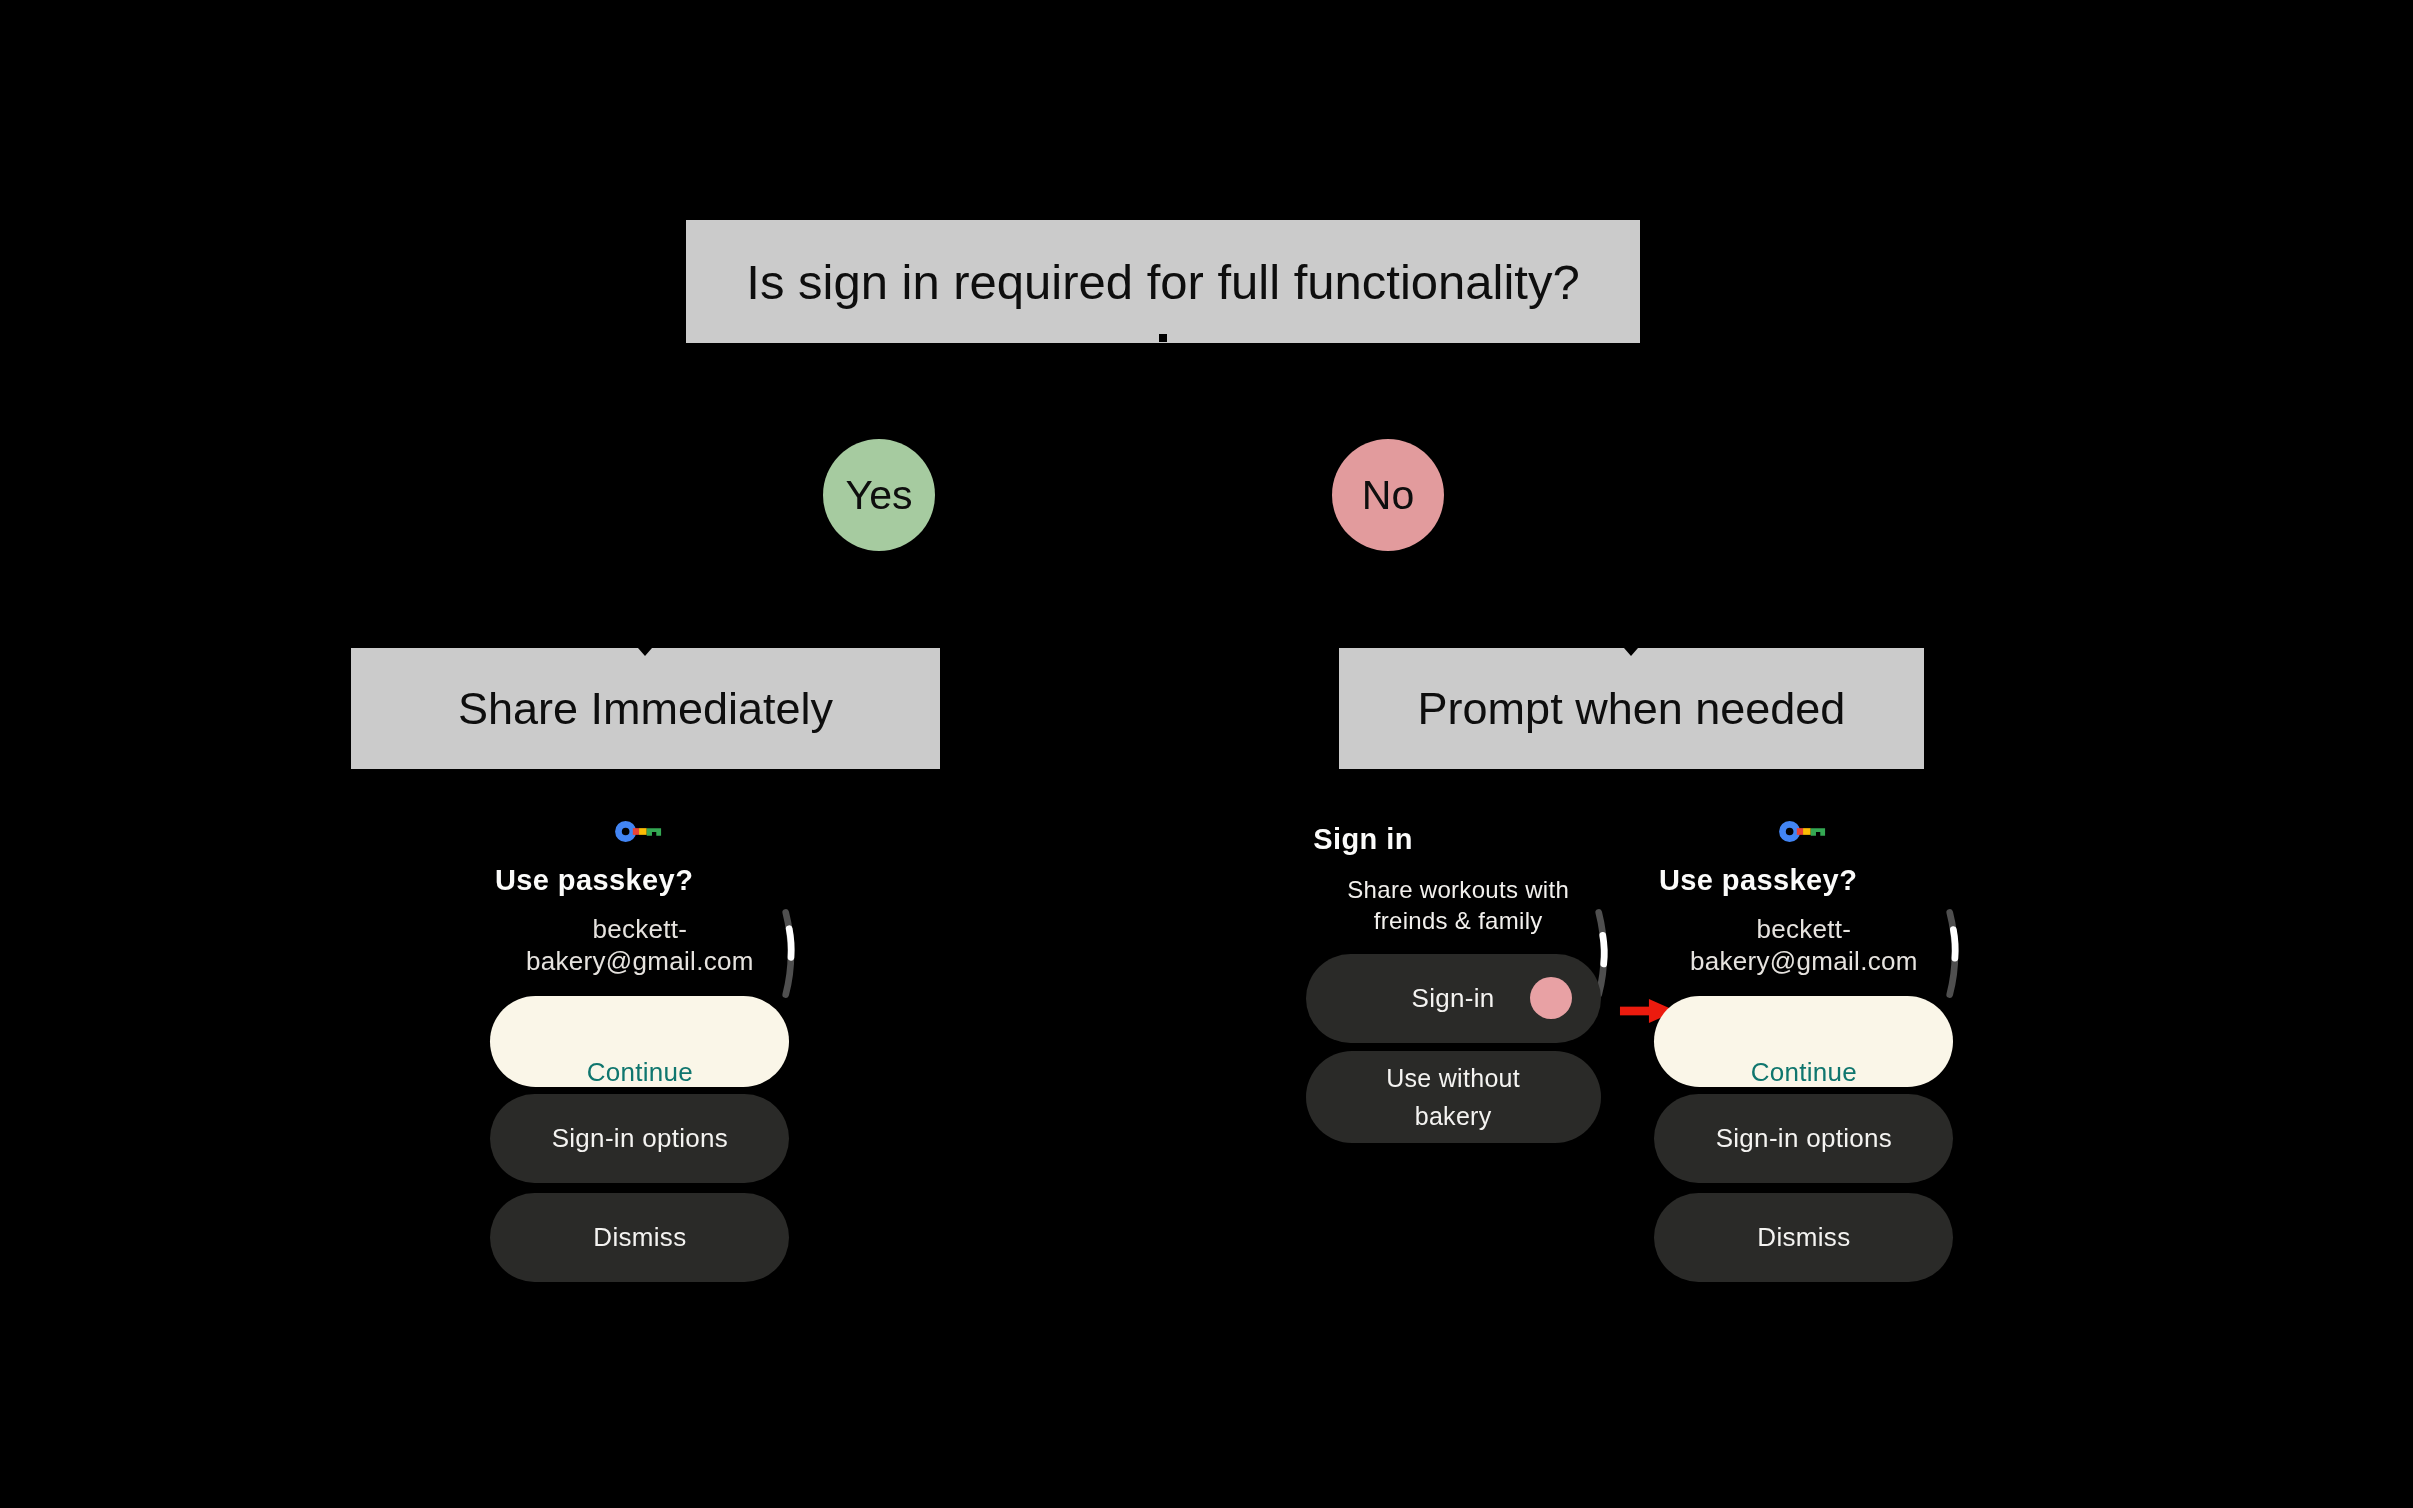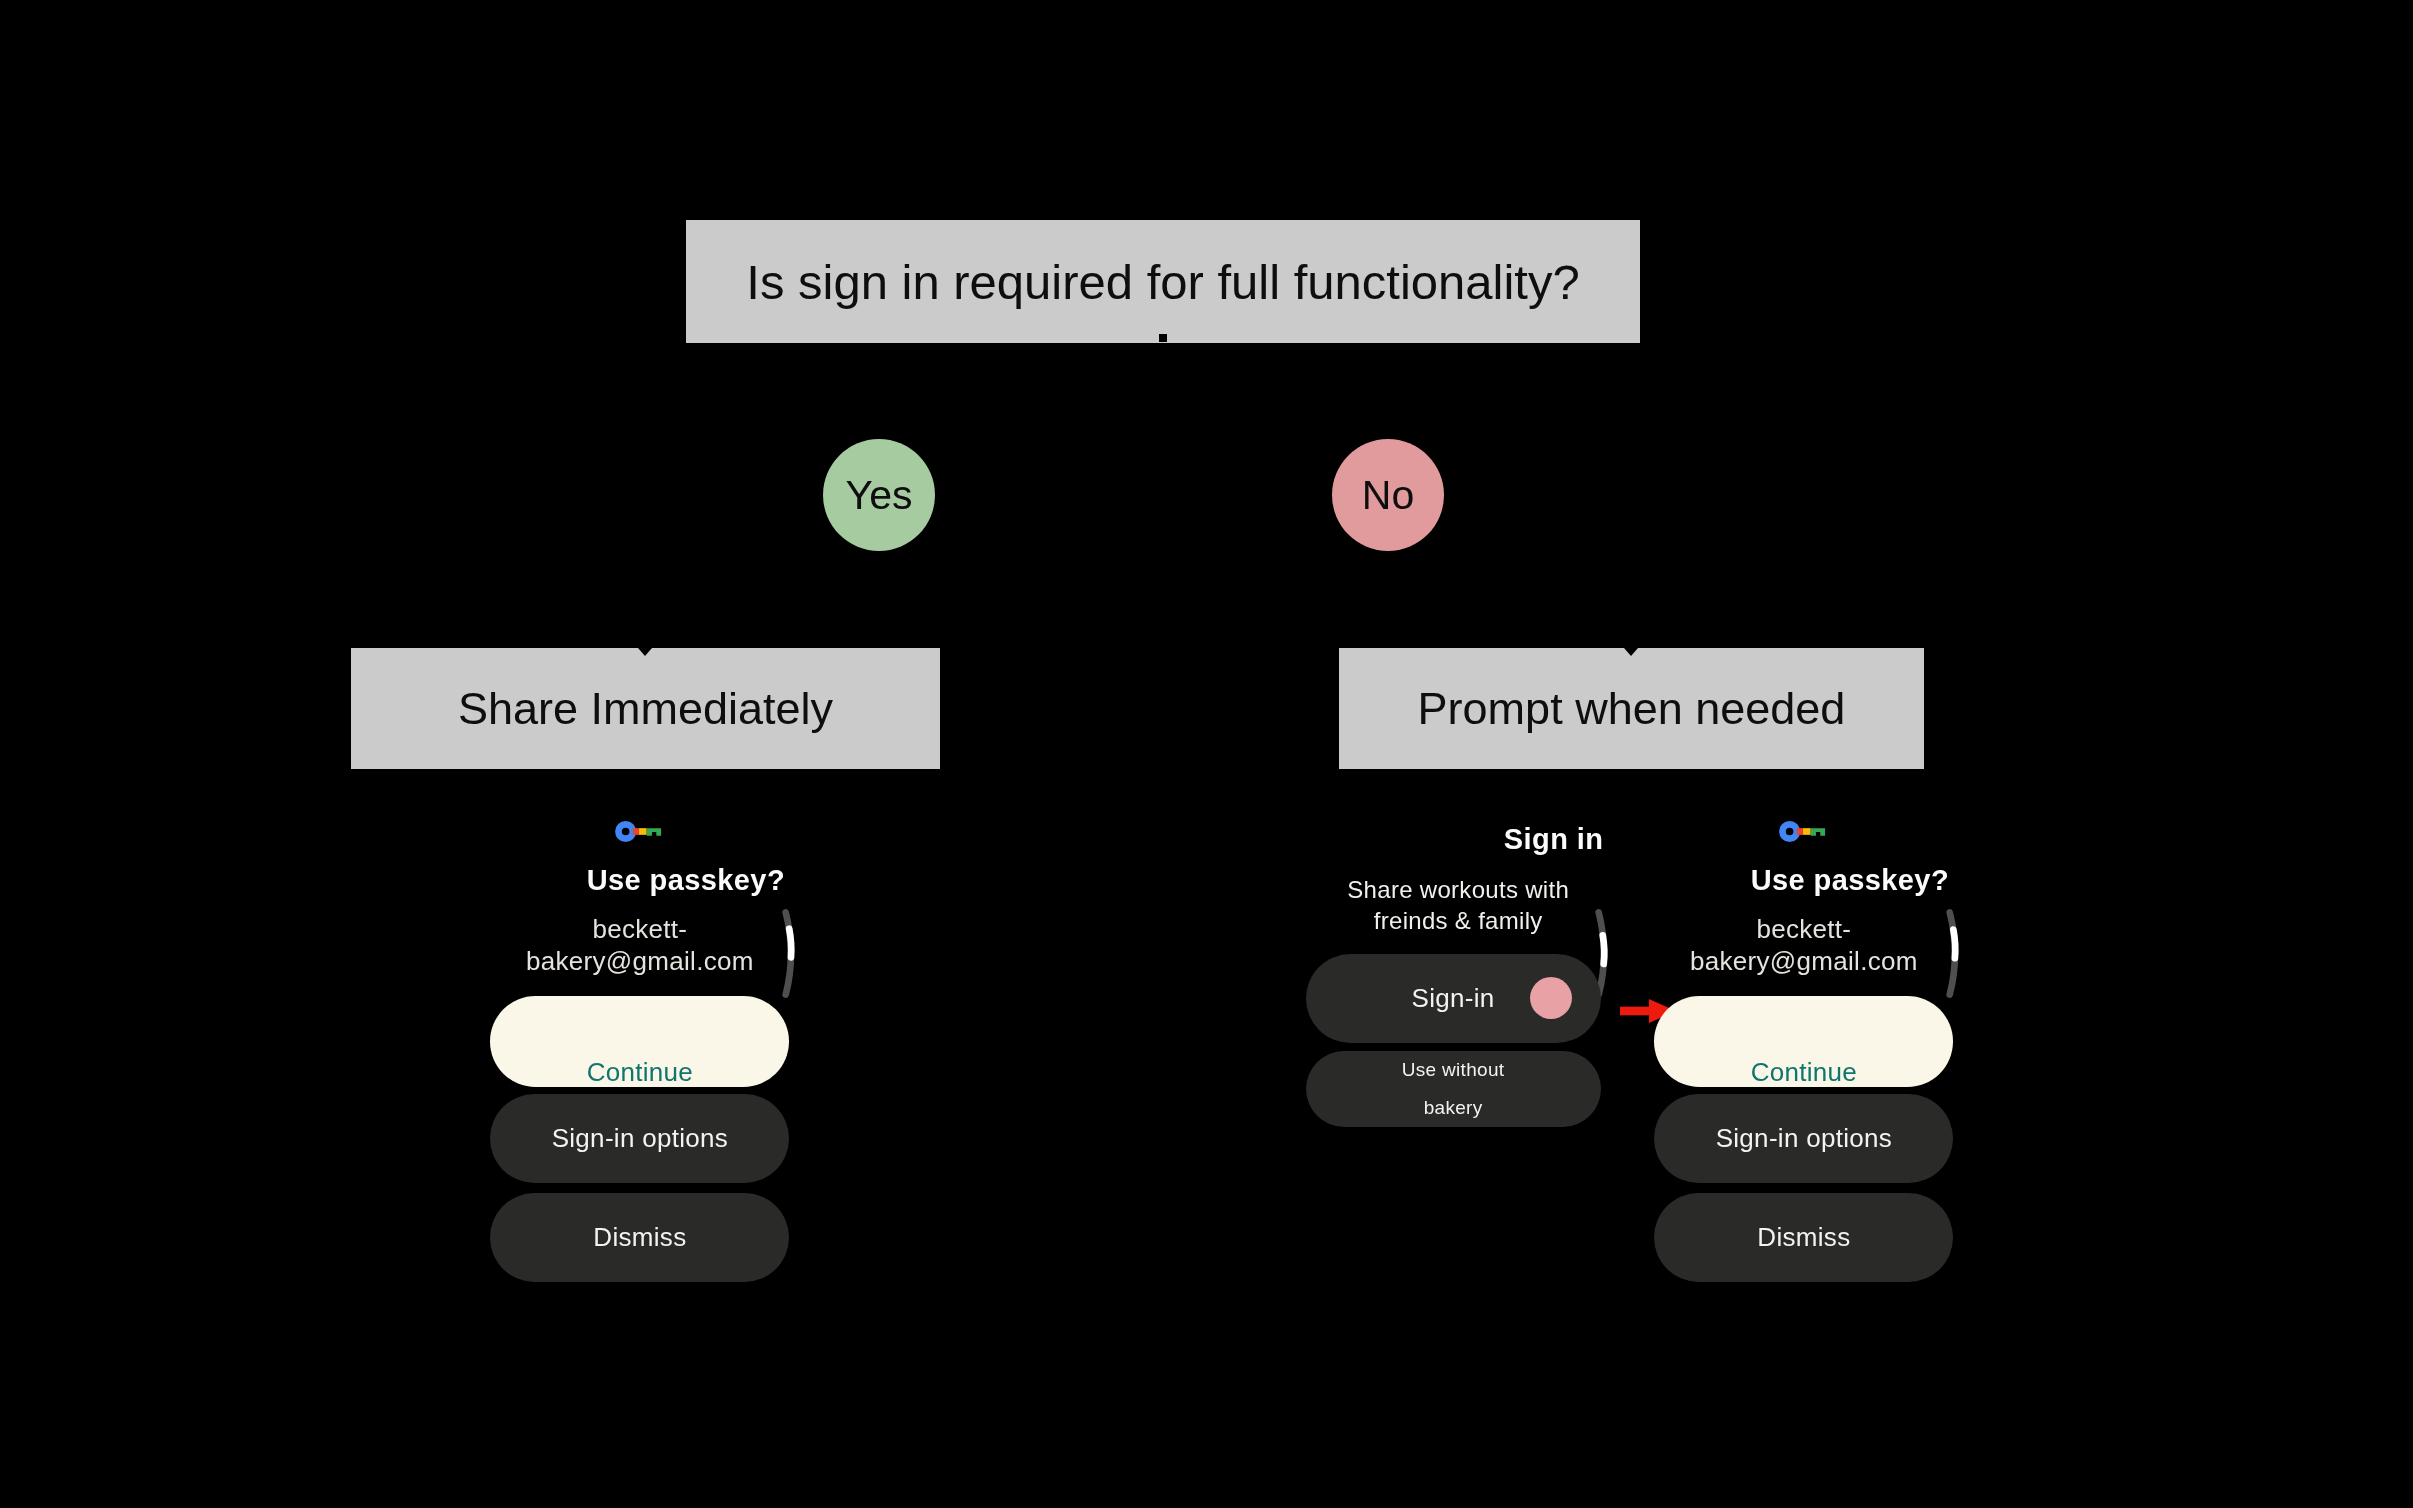--- a/index.html
+++ b/index.html
@@ -44,21 +44,21 @@
 
   
   .watch-screen{position:absolute;}
   #screen-passkey-left{left:473px;top:816px;width:334px;height:473px;}
   #screen-signin-middle{left:1294px;top:816px;width:328px;height:333px;}
   #screen-passkey-right{left:1637px;top:816px;width:334px;height:473px;}
 
   .key-icon{position:absolute;left:142px;top:3.9px;width:50px;height:23px;}
   .screen-title{
     position:absolute;left:22px;top:48px;width:290px;
-    text-align:right;color:#FBFBFA;font-size:29px;font-weight:600;
+    text-align:left;color:#FBFBFA;font-size:29px;font-weight:600;
     letter-spacing:0.4px;
   }
   .email-block{
     position:absolute;left:2.9px;top:97px;width:328px;
     text-align:center;color:#E6E3DF;font-size:26px;line-height:32px;
     letter-spacing:0.3px;
   }
   .subtitle-block{
     position:absolute;left:9.7px;top:58px;width:309px;
     text-align:center;color:#F2F0ED;font-size:24px;line-height:31px;
@@ -73,21 +73,21 @@
     cursor:pointer;
   }
   .pill.cream{background:var(--cream,#FAF6E8);color:#0f766e;justify-content:flex-end;}
   .pill.dark{background:var(--dark-button,#2A2A28);color:#F4F3F1;}
 
   .btn-continue{left:17.4px;top:180px;width:299px;height:91px;}
   .btn-options {left:17.4px;top:278px;width:299px;height:89px;}
   .btn-dismiss {left:17.4px;top:377px;width:299px;height:89px;}
 
   .btn-signin{left:11.6px;top:138px;width:295px;height:89px;}
-  .btn-use-without{left:11.6px;top:235px;width:295px;height:76px;font-size:19px;line-height:30px;gap:8px;}
+  .btn-use-without{left:11.6px;top:235px;width:295px;height:92px;font-size:25px;line-height:30px;gap:8px;}
 
   .tap-dot{
     position:absolute;left:224px;top:23px;width:42px;height:42px;border-radius:50%;
     background:var(--tap-dot-pink,#E8A1A4);
   }
 
   .scrollbar{position:absolute;width:21px;height:91px;}
   #screen-passkey-left  .scrollbar{left:307px;top:92px;}
   #screen-signin-middle .scrollbar{left:299px;top:92px;}
   #screen-passkey-right .scrollbar{left:307px;top:92px;}

